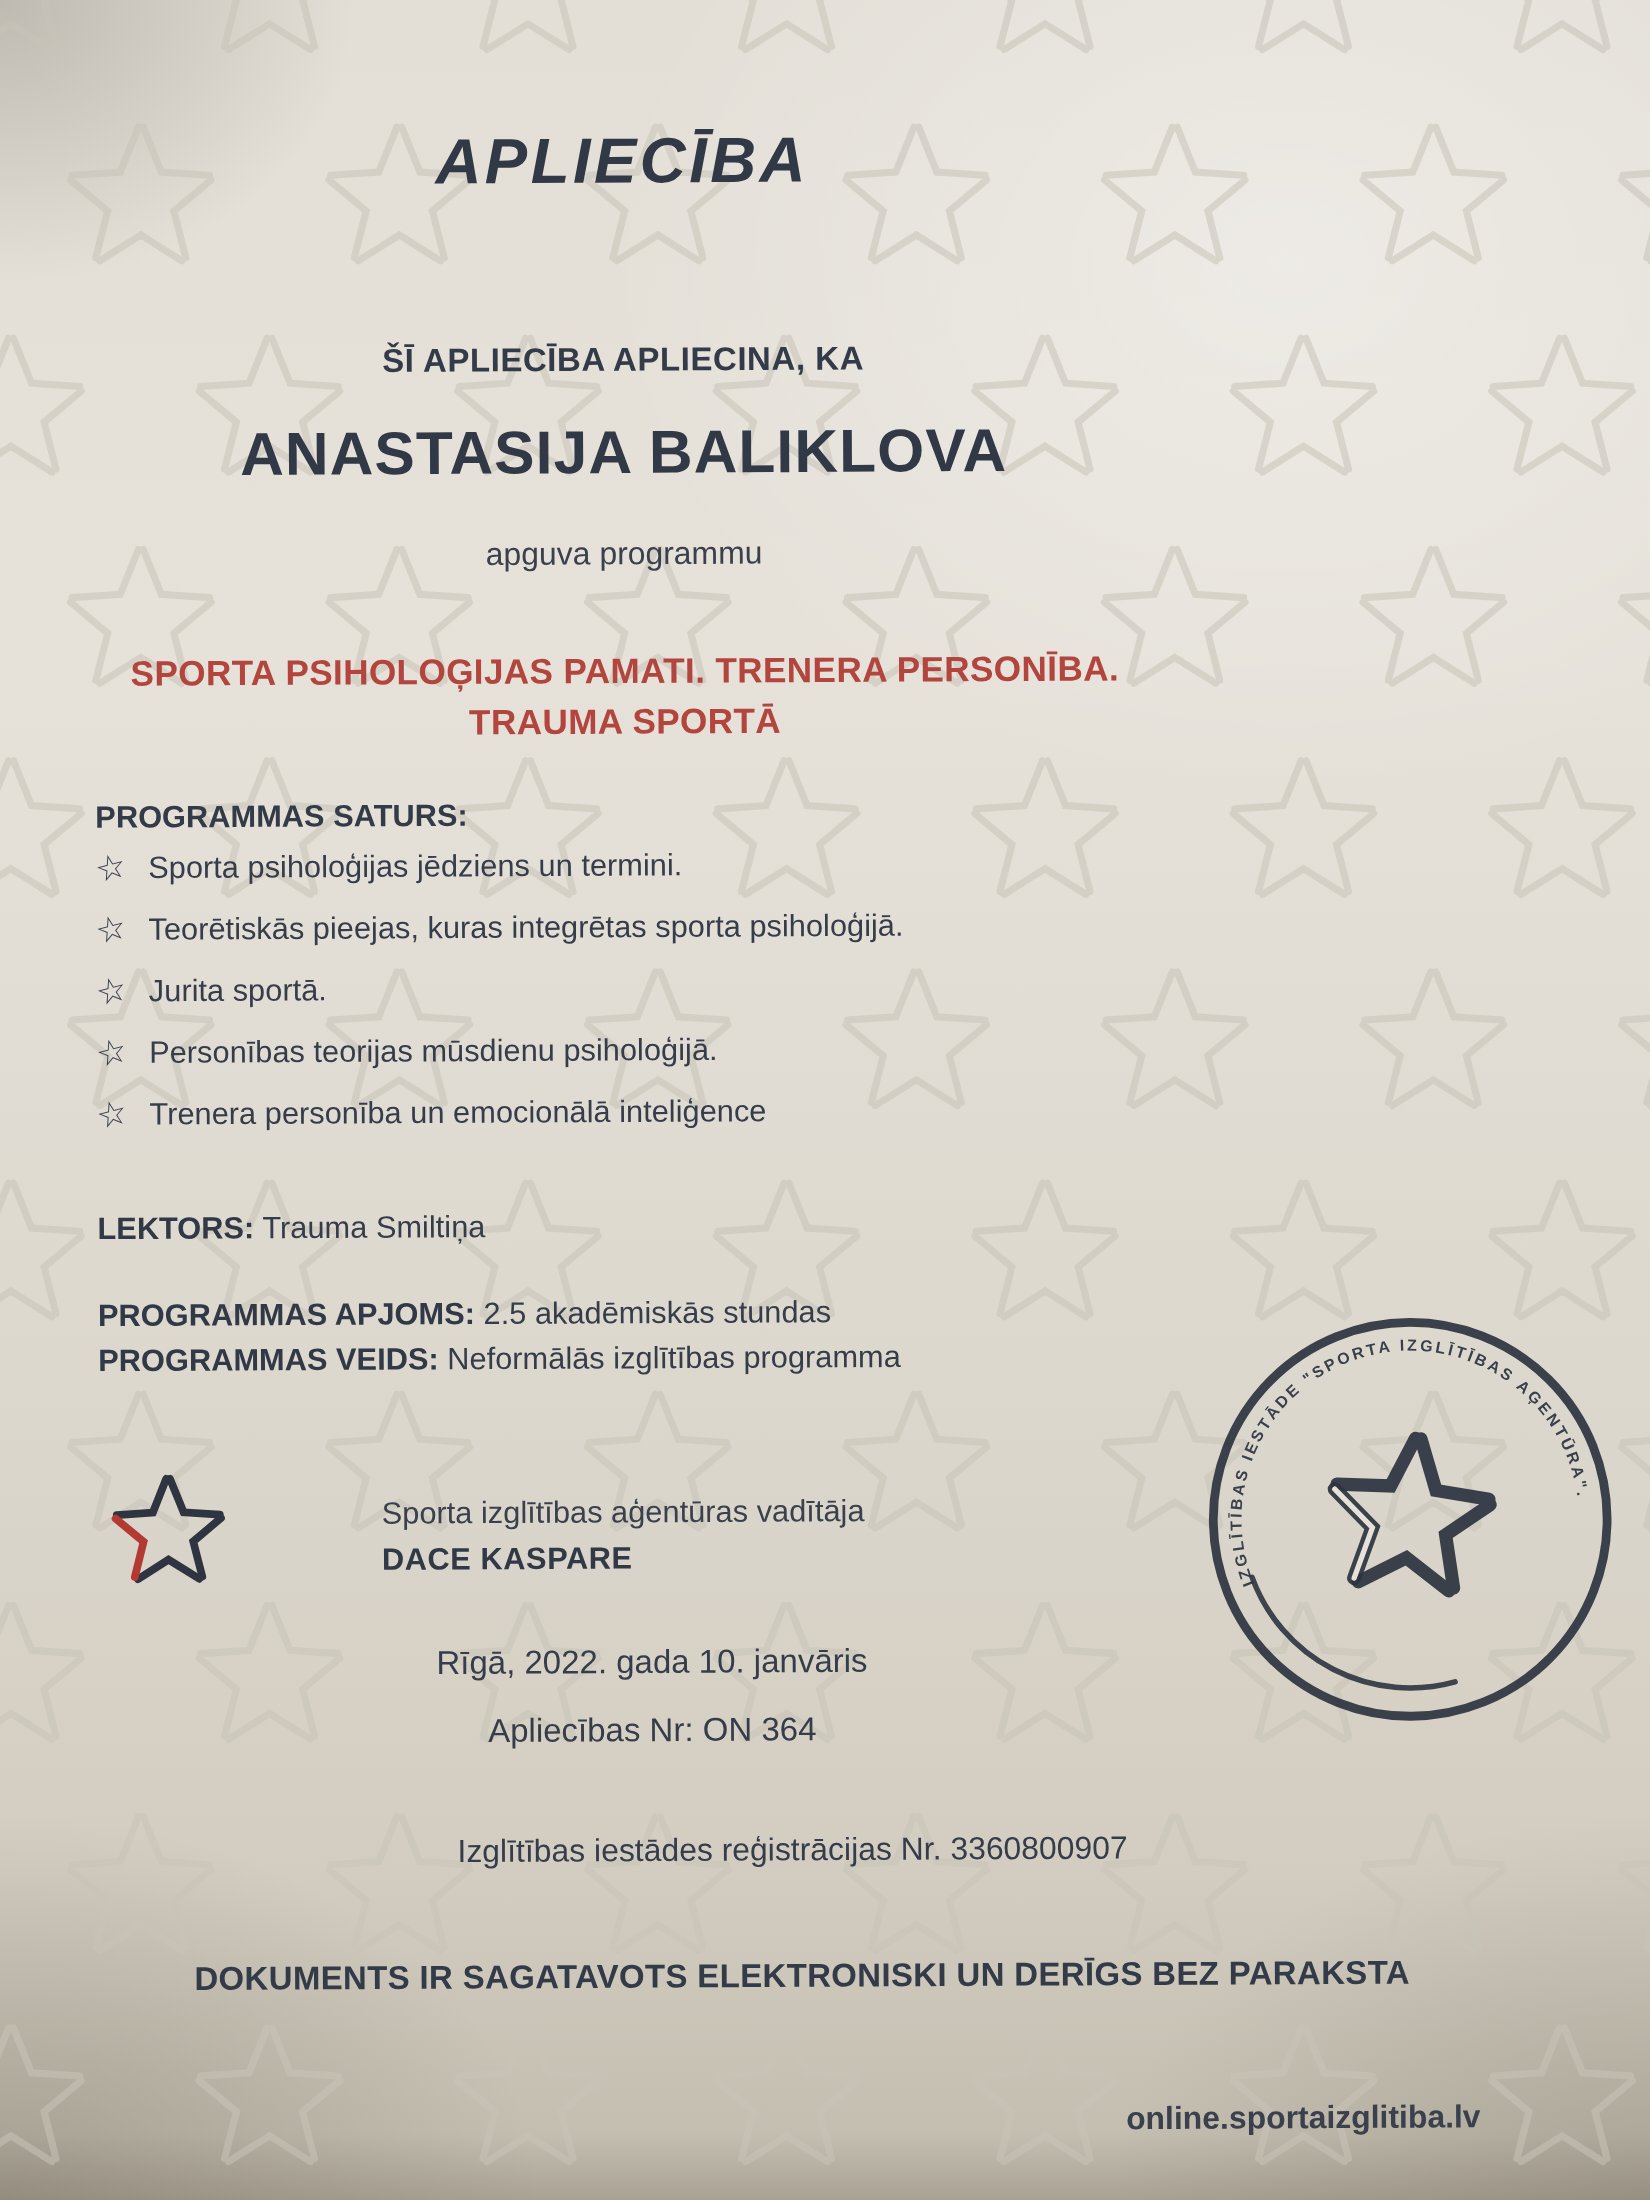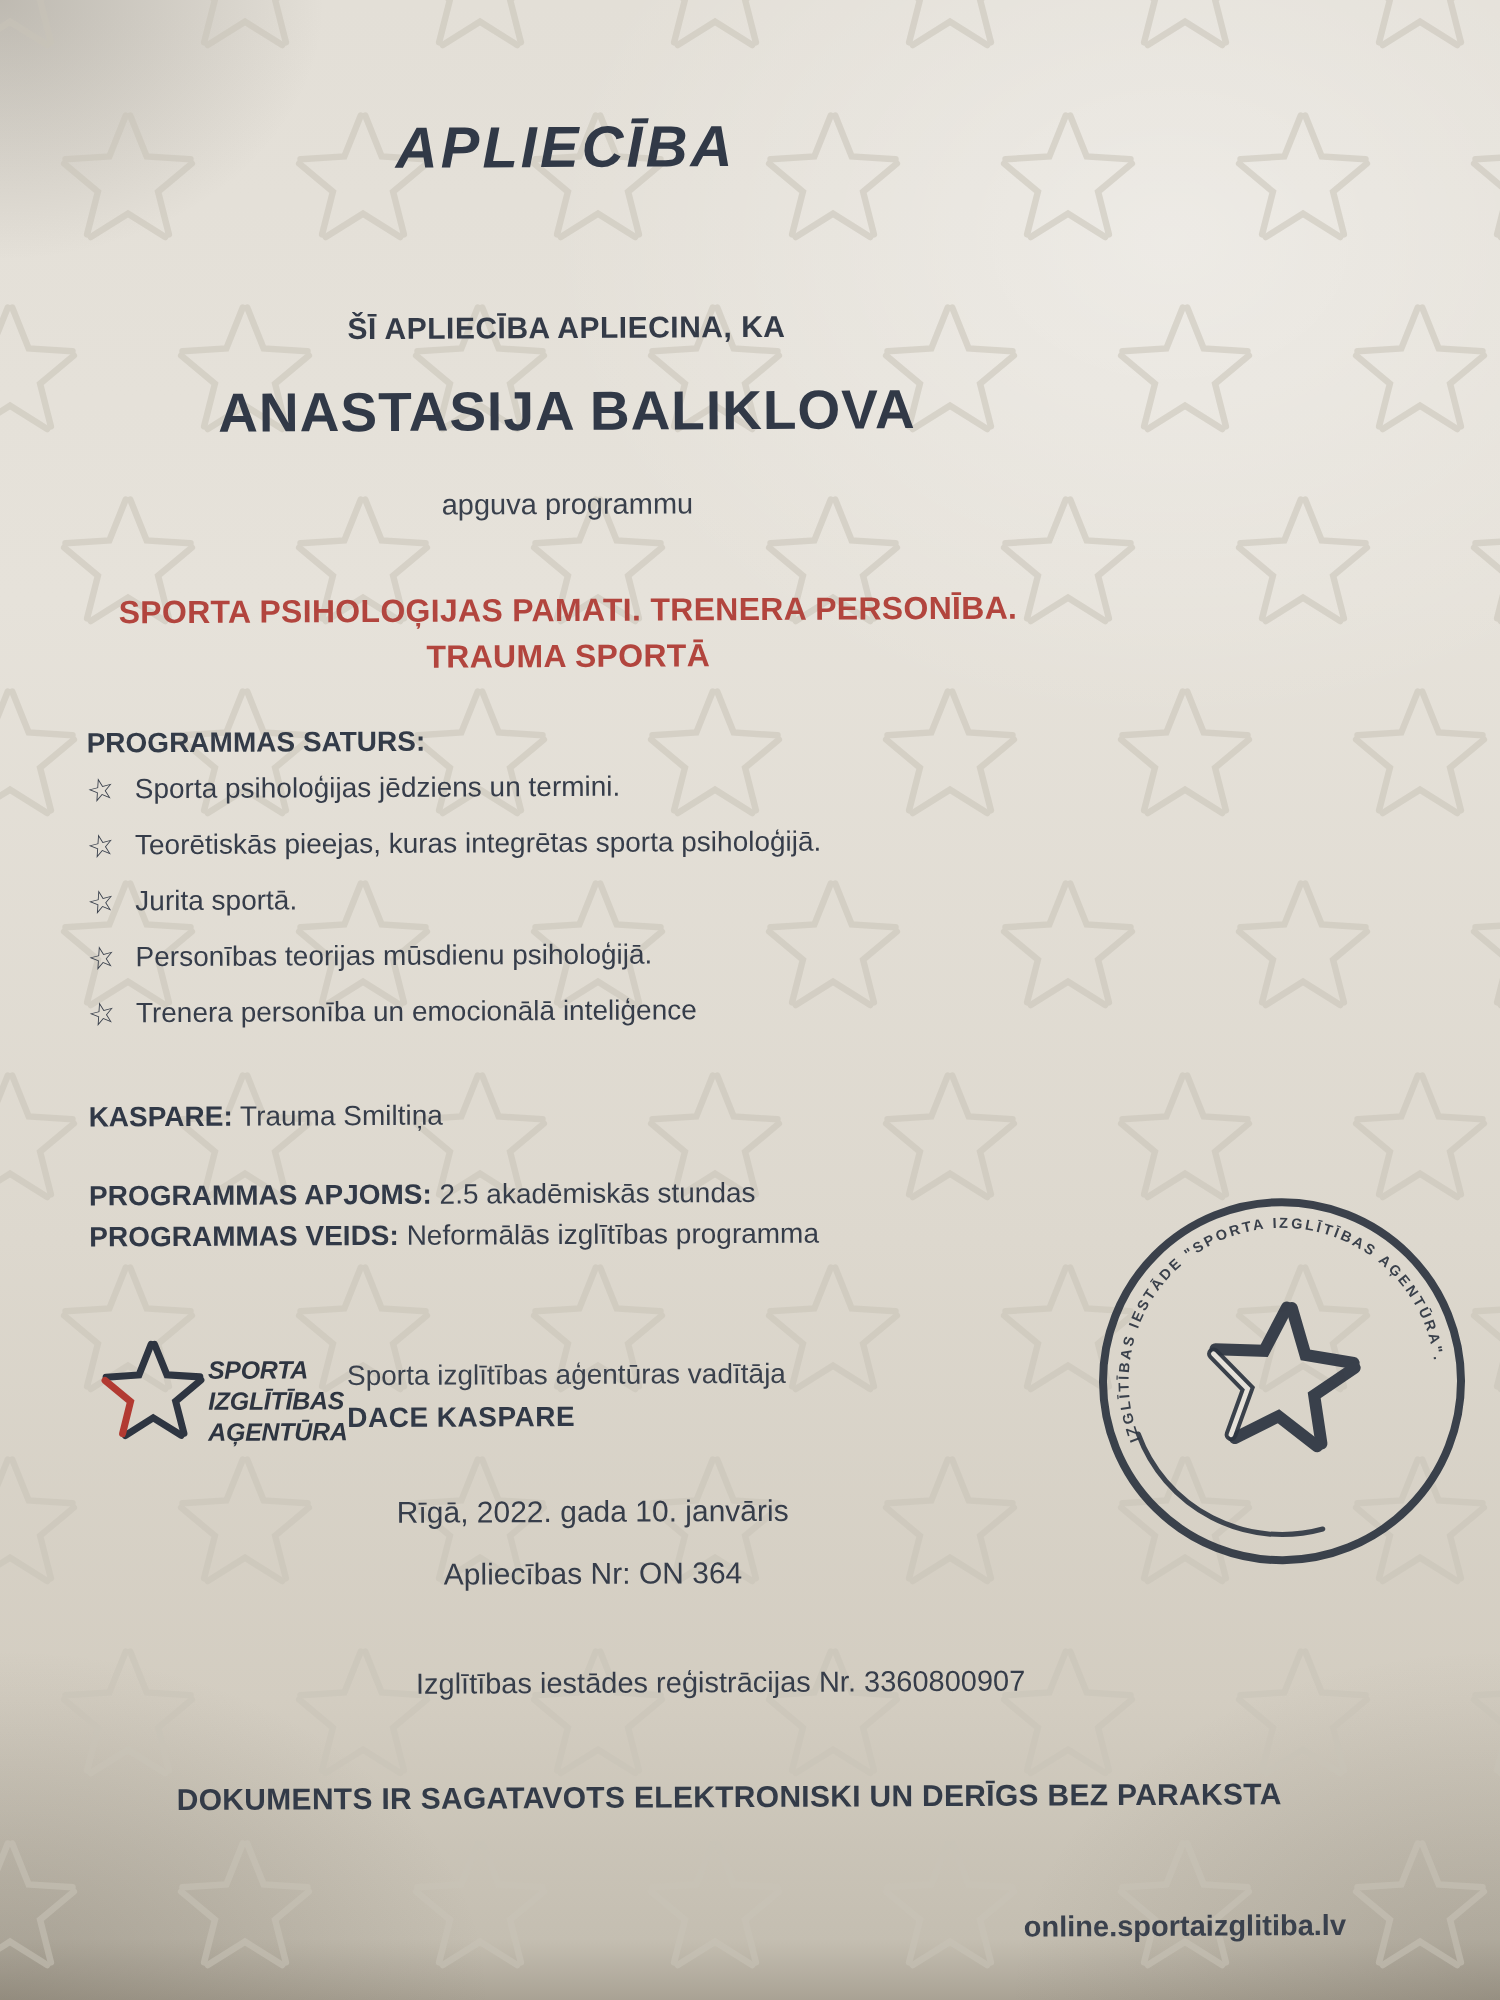--- a/index.html
+++ b/index.html
@@ -182,21 +182,21 @@
         <span class="bullet-star">☆</span>
         <span>Personības teorijas mūsdienu psiholoģijā.</span>
       </li>
       <li>
         <span class="bullet-star">☆</span>
         <span>Trenera personība un emocionālā inteliģence</span>
       </li>
     </ul>
 
     <div class="blk lektors">
-      <span class="b">KASPARE:</span>
+      <span class="b">LEKTORS:</span>
       <span>Trauma Smiltiņa</span>
     </div>
 
     <div class="blk meta">
       <div>
         <span class="b">PROGRAMMAS APJOMS:</span>
         <span>2.5 akadēmiskās stundas</span>
       </div>
       <div>
         <span class="b">PROGRAMMAS VEIDS:</span>
@@ -209,25 +209,20 @@
         <g stroke="#2e3541" stroke-width="13">
           <path d="M 3.1 -92.3 L 25.9 -35.6 L 86.8 -31.5"></path>
           <path d="M 88.7 -25.6 L 41.8 13.6 L 56.8 72.8"></path>
           <path d="M 51.7 76.5 L 0 44 L -51.7 76.5"></path>
           <path d="M -86.8 -31.5 L -25.9 -35.6 L -3.1 -92.3"></path>
         </g>
         <path d="M -56.8 72.8 L -41.8 13.6 L -88.7 -25.6" stroke="#b23a32" stroke-width="13"></path>
       </g>
     </svg>
 
-    <div class="blk logo-text">
-      <div>SPORTA</div>
-      <div>IZGLĪTĪBAS</div>
-      <div>AĢENTŪRA</div>
-    </div>
 
     <div class="blk sig-role">Sporta izglītības aģentūras vadītāja</div>
     <div class="blk sig-name">DACE KASPARE</div>
 
     <svg class="abs" style="left:1092px;top:1196px;" width="376" height="376" viewBox="-188 -188 376 376">
       <defs>
         <path id="stamp-text-arc" d="M -142 58 A 153.4 153.4 0 1 1 142 58" fill="none"></path>
       </defs>
       <circle cx="0" cy="0" r="179" fill="none" stroke="#2c3440" stroke-width="8" opacity="0.92"></circle>
       <path d="M -144 52 A 153 153 0 0 0 40 148" fill="none" stroke="#2c3440" stroke-width="5" opacity="0.9" stroke-linecap="round"></path>

